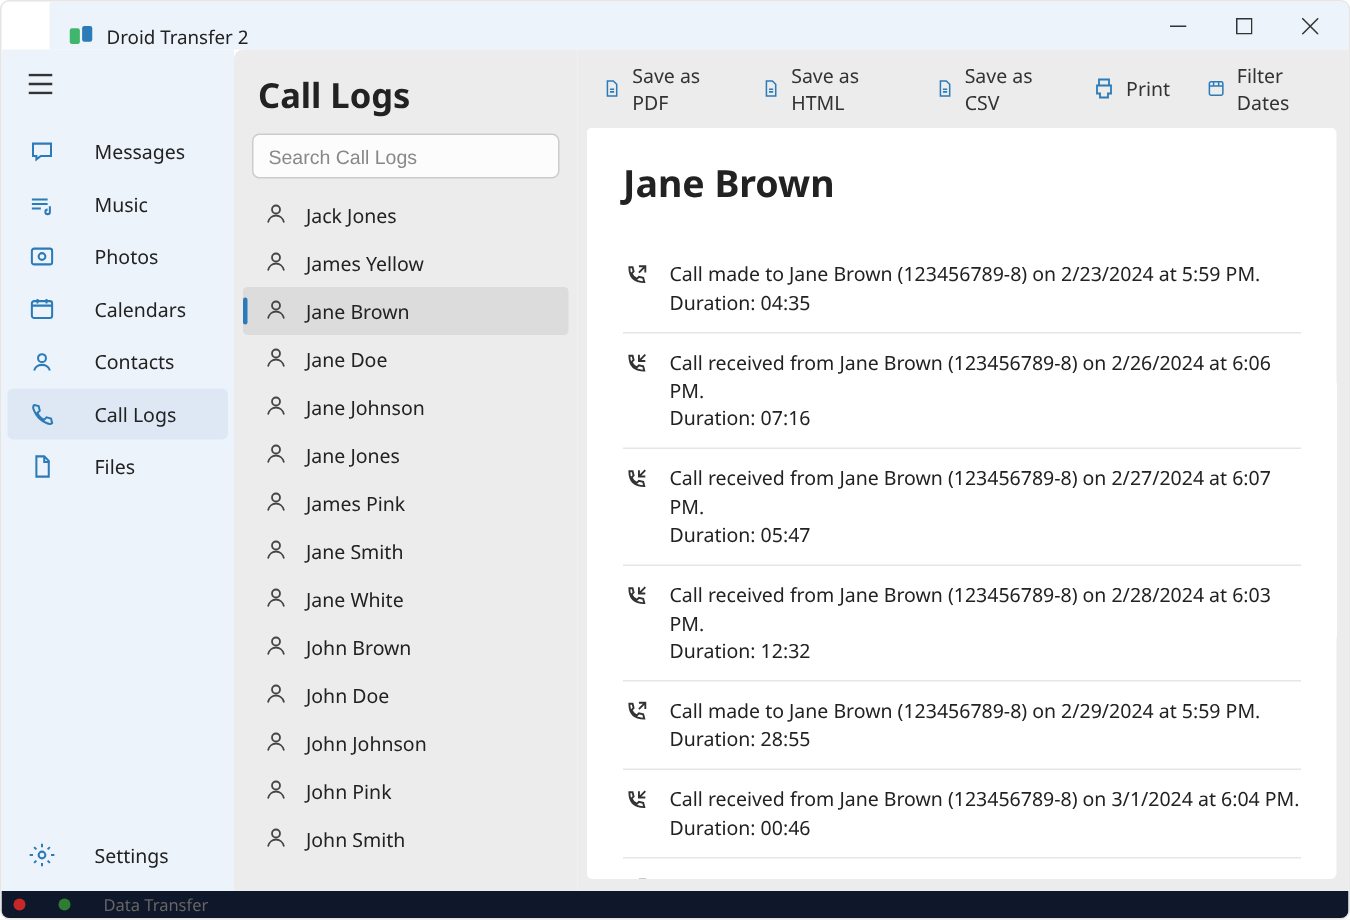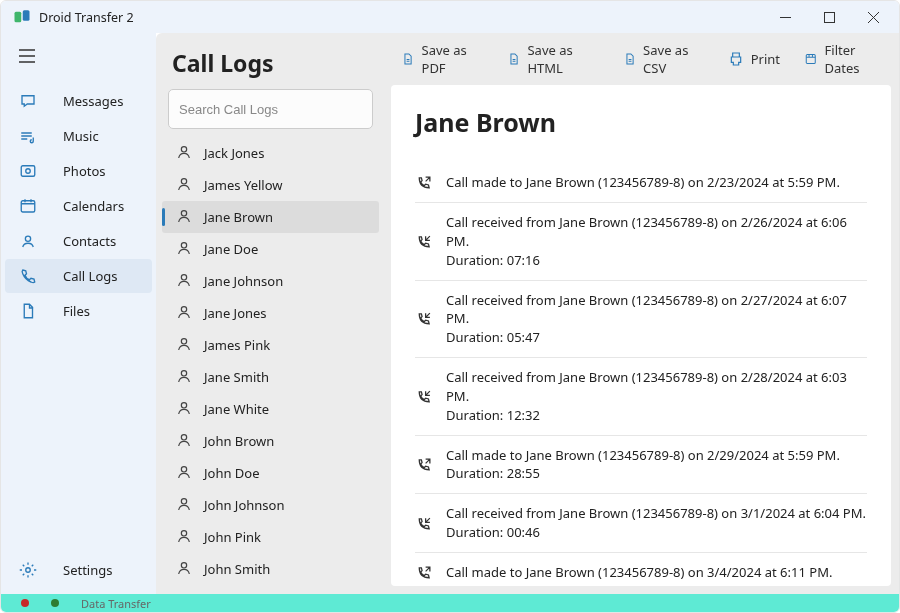--- a/index.html
+++ b/index.html
@@ -10,24 +10,25 @@
     color: #222;
     background: #fff;
     width: 900px;
     height: 613px;
     overflow: hidden;
     border: 1px solid #e5e5e5;
     border-radius: 6px;
   }
   .titlebar {
     display: flex;
-    align-items: center;
+    align-items: flex-end;
     height: 32px;
     padding: 0 4px;
     background: #edf3fb;
+    margin-left: 32px;
   }
   .titlebar .appicon { width: 18px; height: 18px; margin: 0 8px; }
   .titlebar .title { flex: 1; font-size: 12.5px; }
   .wc { width: 44px; height: 32px; display: flex; align-items: center; justify-content: center; }
   .wc svg { width: 11px; height: 11px; }
   .app {
     display: flex;
     height: calc(100% - 50px);
   }
   
@@ -59,21 +60,21 @@
     display: flex; flex-direction: column;
     padding: 0 2px;
   }
   .mid h1 {
     font-size: 23px;
     font-weight: 700;
     margin: 14px 14px 10px 14px;
   }
   .search {
     margin: 0 10px 8px 10px;
-    height: 40px;
+    height: 30px;
     border-radius: 5px;
     border: 1px solid #ccc;
     background: #fcfcfc;
     padding: 0 10px;
     font-size: 13px;
   }
   .search::placeholder { color: #888; }
   .clist-wrapper { flex:1; overflow-y:auto; position:relative; }
   .clist { padding-bottom: 20px;}
   .citem {
@@ -100,30 +101,30 @@
   .tbtn .ic { width:16px; height:16px; color:#2b7bb9; }
   .detail {
     flex:1; background:#fff; margin: 0 8px 8px 6px;
     border-radius:4px;
     overflow-y:auto;
     padding: 10px 24px;
     position:relative;
   }
   .detail h2 { font-size: 25px; font-weight:700; margin: 10px 0 24px 0; }
   .logrow {
-    display:flex; align-items:center; gap:14px;
+    display:flex; align-items:flex-start; gap:14px;
     padding: 10px 0;
     border-bottom:1px solid #e6e6e6;
   }
   .logrow .cic { width:17px; height:17px; margin-top:2px; color:#333; flex-shrink:0; }
   .logtxt { line-height:1.45; }
   
   .footer {
-    height:18px; background:#5eead4; display:flex; align-items:center;
-    padding:0 20px; gap:22px; font-size:11px; color:#666;
+    height:18px; background:#0f172a; display:flex; align-items:center;
+    padding:0 8px; gap:22px; font-size:11px; color:#666;
   }
   .dot { width:8px;height:8px;border-radius:50%; }
   
   .clist-wrapper::-webkit-scrollbar, .detail::-webkit-scrollbar { width:4px; }
   .clist-wrapper::-webkit-scrollbar-thumb, .detail::-webkit-scrollbar-thumb { background:#bdbdbd; border-radius:3px; }
 </style>
 </head>
 <body>
 
 <svg width="0" height="0" style="position:absolute">
@@ -401,20 +402,21 @@
     </div>
     <div class="detail">
       <h2>Jane Brown</h2>
       <div id="loglist">
           <div class="logrow">
     <svg class="cic">
               <use href="#i-out"></use>
             </svg>
     <div class="logtxt">
       <div>Call made to Jane Brown (123456789-8) on 2/23/2024 at 5:59 PM.</div>
+              <div>Duration: 04:35</div>
     </div>
           </div>
           <div class="logrow">
     <svg class="cic">
               <use href="#i-in"></use>
             </svg>
     <div class="logtxt">
       <div>Call received from Jane Brown (123456789-8) on 2/26/2024 at 6:06 PM.</div>
               <div>Duration: 07:16</div>
     </div>

